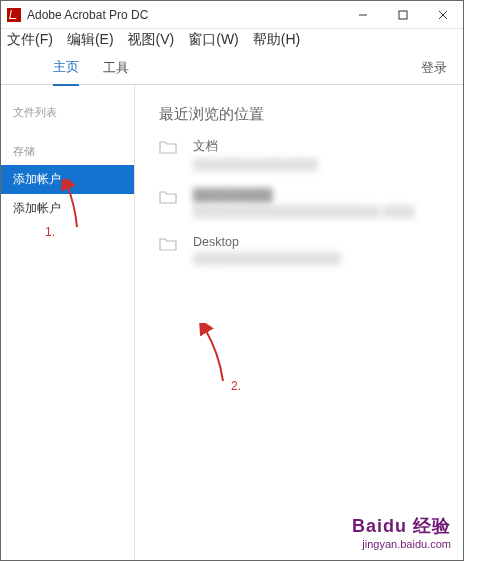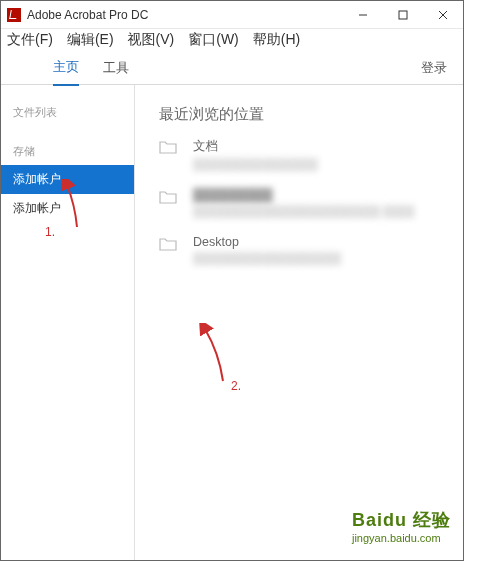--- a/index.html
+++ b/index.html
@@ -28,21 +28,21 @@
 .folder-icon { width: 18px; height: 14px; margin-top: 2px; flex-shrink: 0; }
 .folder-icon svg { display: block; }
 .loc-text { flex: 1; }
 .loc-name { font-size: 12.5px; color: #666; margin-bottom: 3px; }
 .loc-sub { font-size: 11px; color: #ccc; }
 .blur { filter: blur(3px); opacity: 0.6; }
 .browse-btn { display: inline-block; margin-top: 8px; background: #1473cf; color: #fff; font-size: 14px; padding: 8px 36px; border: none; cursor: pointer; }
 .annot { position: absolute; pointer-events: none; }
 .annot svg { display: block; }
 .annot-label { position: absolute; font-size: 12px; color: #cc2e2e; }
-.watermark { position: absolute; right: 12px; bottom: 16px; color: #4d7c0f; }
+.watermark { position: absolute; right: 12px; bottom: 10px; text-align: right; color: #701a75; }
 .watermark .wm-main { font-size: 18px; font-weight: bold; letter-spacing: 1px; }
 .watermark .wm-sub { font-size: 11px; }
 </style>
 </head>
 <body>
 
 <div class="window">
 
   <div class="titlebar">
     <div class="app-icon"></div>

